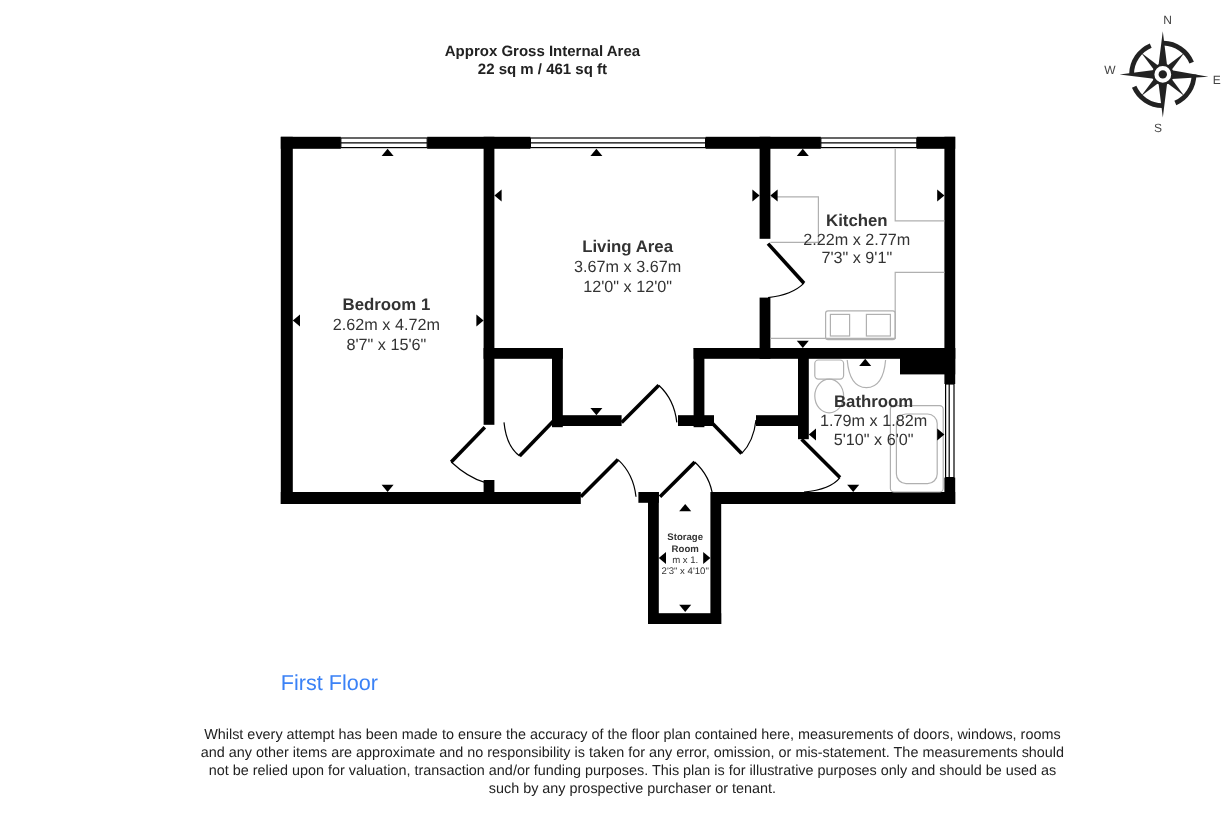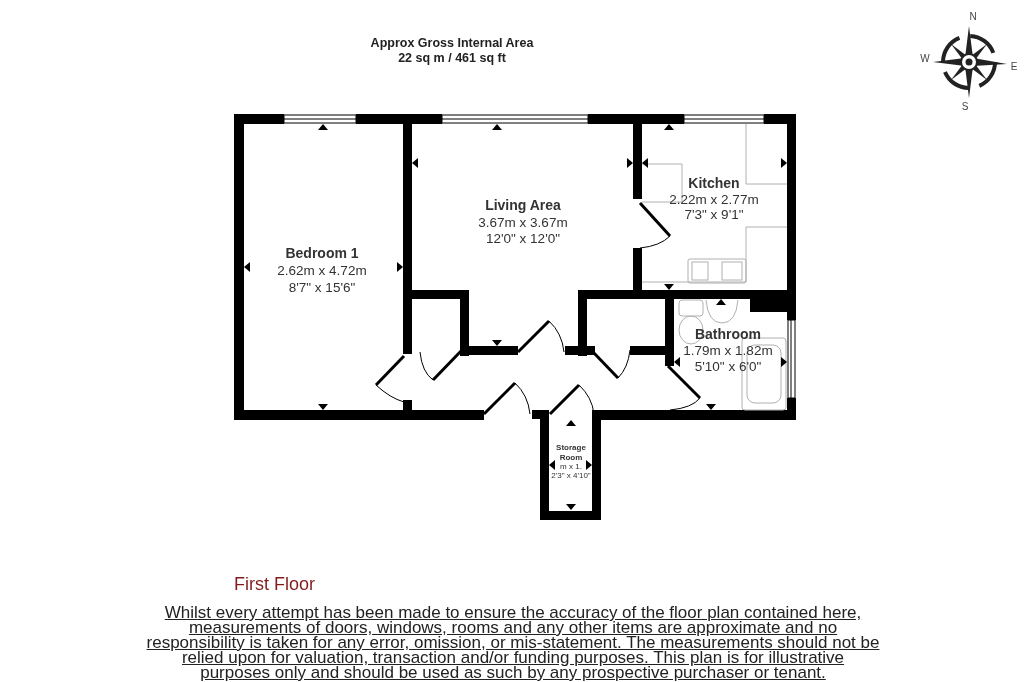--- a/index.html
+++ b/index.html
@@ -1,21 +1,21 @@
 <!DOCTYPE html>
 <html><head>
 <meta charset="utf-8">
 <style>
   html, body { margin: 0; padding: 0; background: #ffffff; }
   body { width: 1024px; height: 682px; position: relative; overflow: hidden; font-family: "Liberation Sans", sans-serif; color: #222; }
   .header { position: absolute; left: 0; top: 36px; width: 904px; text-align: center; font-weight: bold; font-size: 12.5px; line-height: 15px; color: #222; }
   .compass { position: absolute; left: 920px; top: 6px; width: 104px; height: 110px; }
   .plan { position: absolute; left: 0; top: 0; }
-  .floor-label { position: absolute; left: 234px; top: 574px; font-size: 18px; color: #7f1d1d; }
-  .disclaimer { position: absolute; left: 146px; top: 605px; width: 734px; text-align: center; font-size: 17px; line-height: 15px; color: #222; text-decoration: underline; }
+  .floor-label { position: absolute; left: 234px; top: 559px; font-size: 18px; color: #3b82f6; }
+  .disclaimer { position: absolute; left: 160px; top: 605px; width: 734px; text-align: center; font-size: 12px; line-height: 15px; color: #222; }
   .room-label { font-family: "Liberation Sans", sans-serif; fill: #333; text-anchor: middle; }
   .room-name { font-weight: bold; font-size: 14px; }
   .room-dim { font-size: 13.5px; }
 </style>
 </head>
 <body>
 
 <div class="header">
   <div>Approx Gross Internal Area</div>
   <div>22 sq m / 461 sq ft</div>

